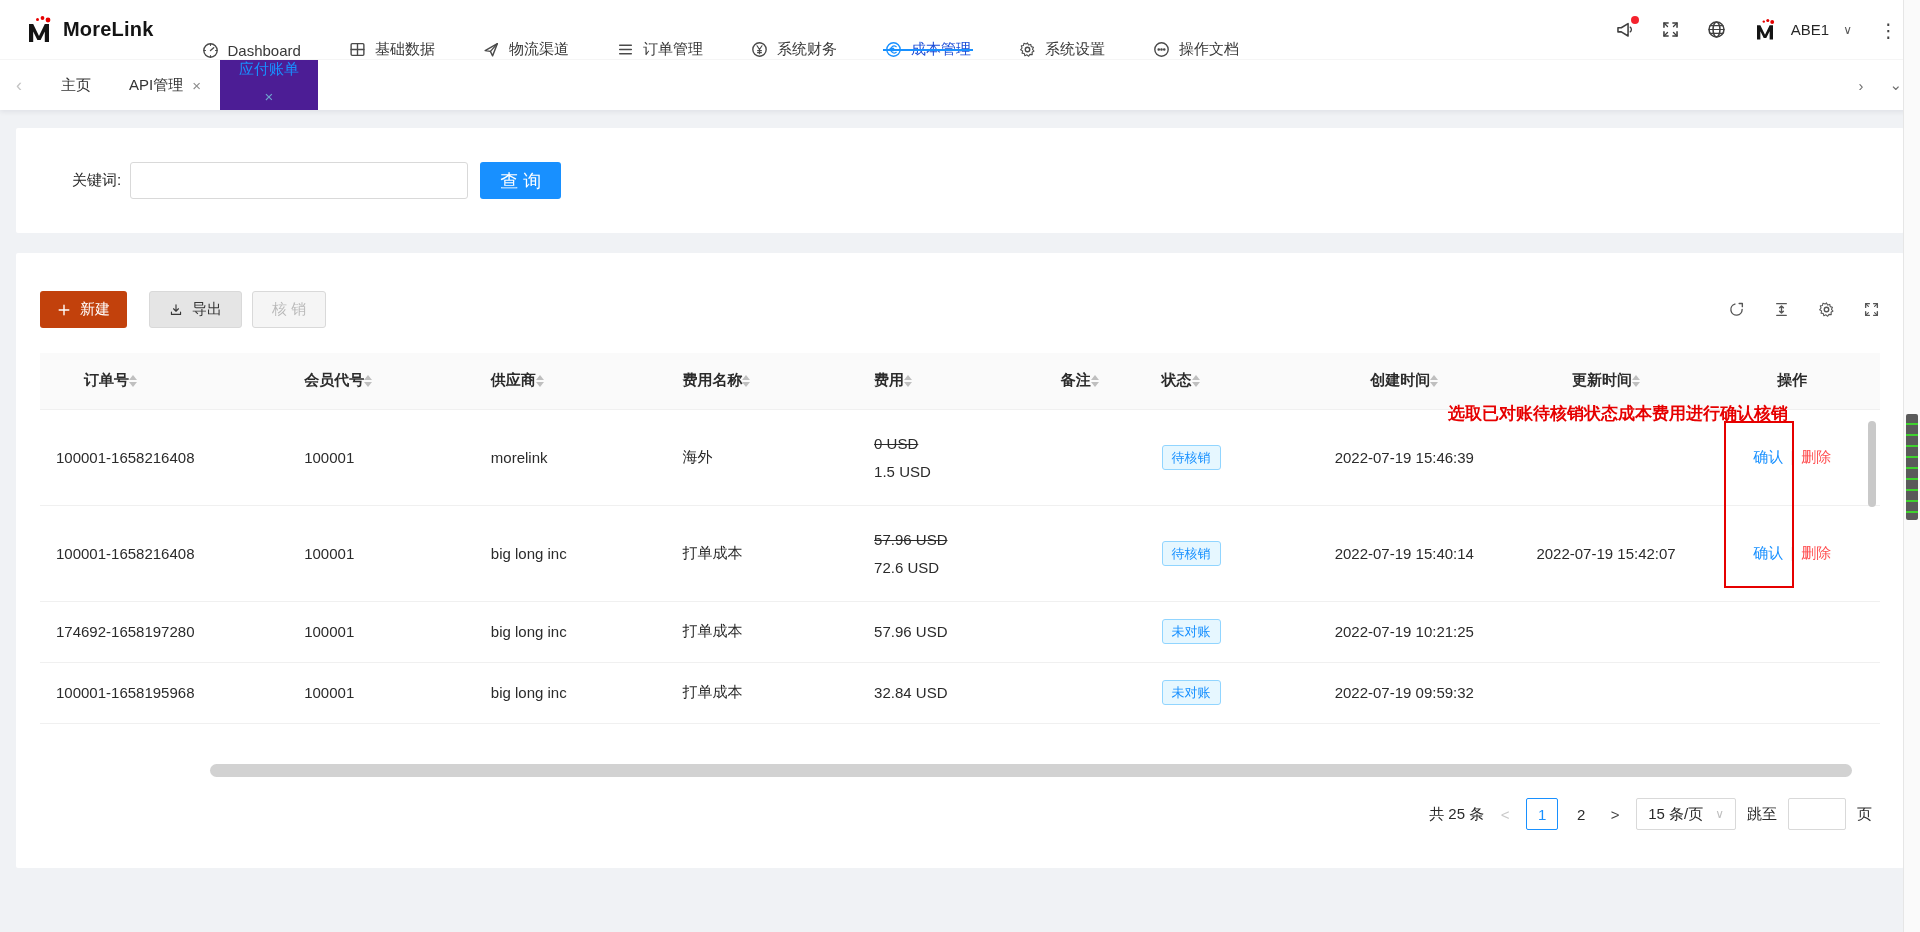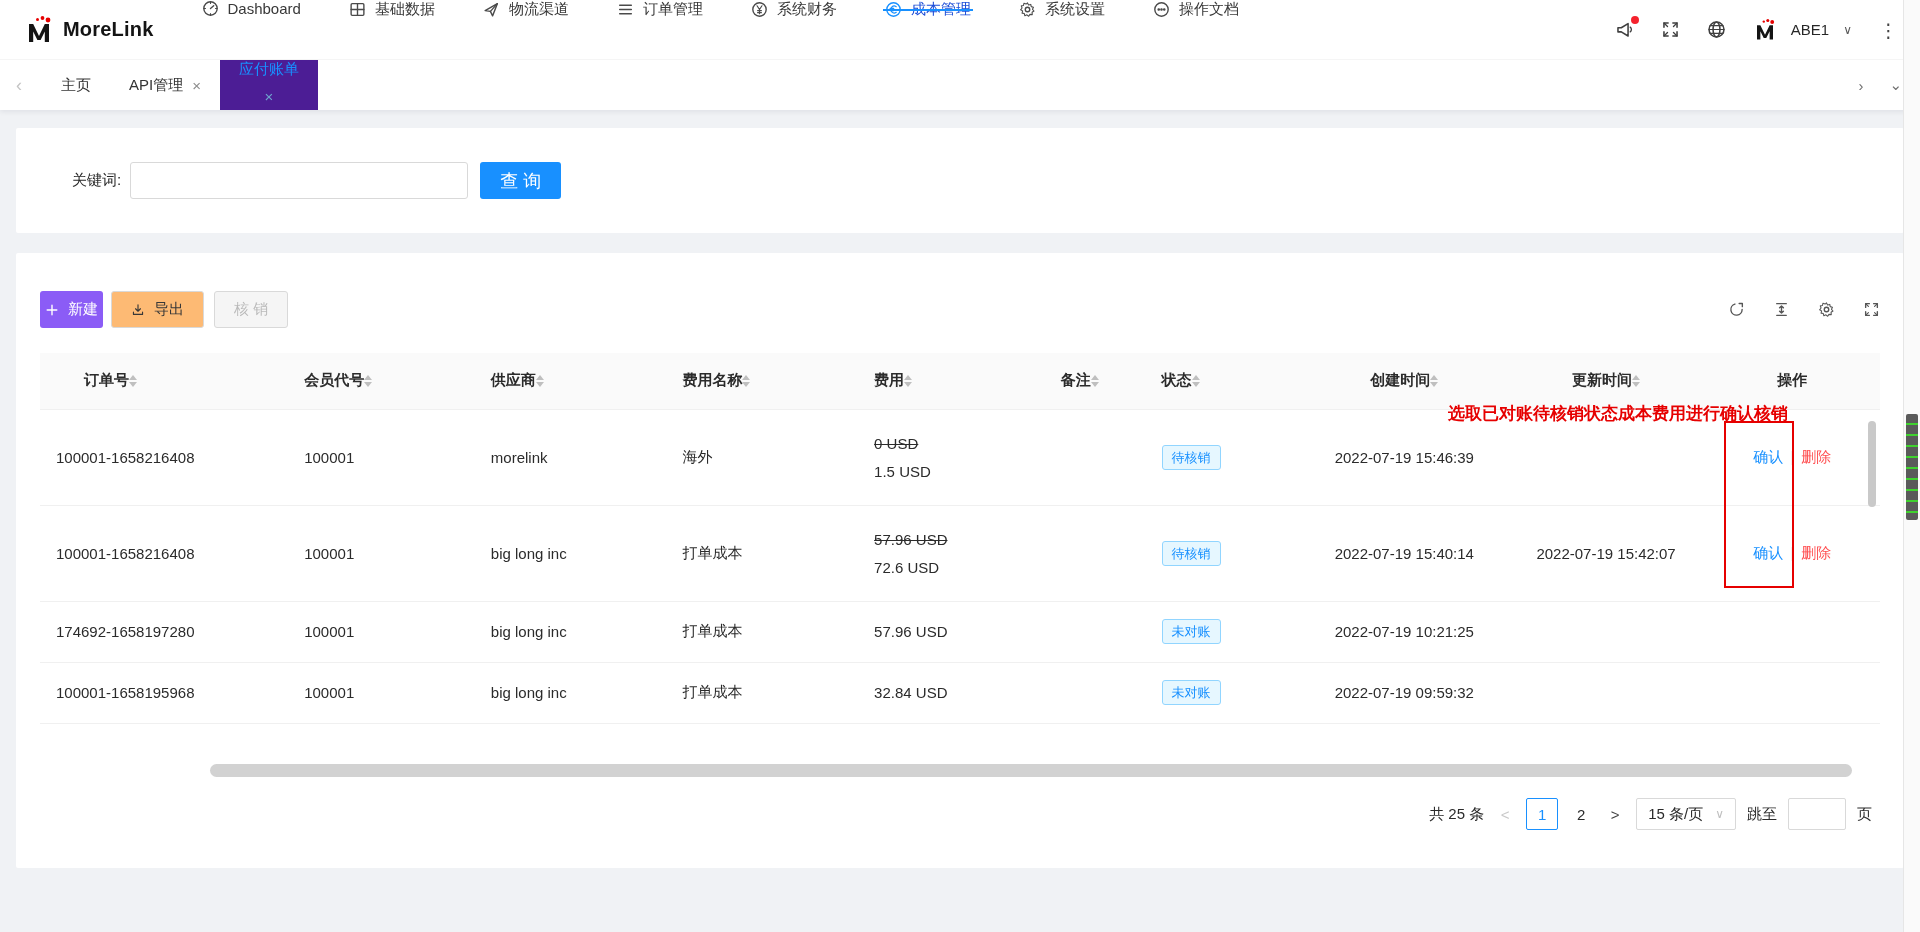--- a/index.html
+++ b/index.html
@@ -8,21 +8,21 @@
     background: #f0f2f5; color: rgba(0,0,0,.85);
     font-family: "Liberation Sans", "DejaVu Sans", sans-serif; font-size: 15px;
   }
   svg { display: block; }
 
   
   .topnav { height: 60px; background: #fff; display: flex; align-items: center;
     padding: 0 22px 0 24px; border-bottom: 1px solid #f5f5f5; position: relative; z-index: 3; }
   .brand { display: flex; align-items: center; gap: 9px; margin-right: 48px; }
   .brand-name { font-size: 20px; font-weight: 700; color: #141414; letter-spacing: .2px; }
-  .nav-items { display: flex; align-items: flex-start; gap: 48px; height: 100%; }
+  .nav-items { display: flex; align-items: flex-end; gap: 48px; height: 100%; }
   .nav-item { display: flex; align-items: center; gap: 9px; font-size: 15px; color: #383838;
     cursor: pointer; position: relative; }
   .nav-item .icon { width: 17px; height: 17px; display: flex; align-items: center; justify-content: center; color: #4a4a4a; }
   .nav-item.active { color: #1d4ed8; }
   .nav-item.active .icon { color: #1890ff; }
   .nav-item.active::after { content: ""; position: absolute; left: -2px; right: -2px; bottom: 8px; height: 2px; background: #1890ff; }
   .nav-right { margin-left: auto; display: flex; align-items: center; gap: 27px; }
   .icon-btn { width: 19px; height: 19px; color: #3f3f3f; position: relative; cursor: pointer;
     display: flex; align-items: center; justify-content: center; }
   .badge-dot { position: absolute; top: -4px; right: -5px; width: 8px; height: 8px; border-radius: 50%; background: #f5222d; }
@@ -51,22 +51,22 @@
   .search-btn { margin-left: 12px; width: 81px; height: 37px; background: #1890ff; color: #fff;
     border: none; border-radius: 3px; font-size: 18px; cursor: pointer; font-family: inherit; }
 
   
   .main-card { margin: 20px 16px 0; background: #fff; border-radius: 2px; padding: 24px;
     position: relative; height: 615px; }
   .toolbar { display: flex; align-items: center; margin-top: 14px; }
   .btn { height: 37px; border-radius: 3px; font-size: 15px; display: inline-flex; align-items: center;
     justify-content: center; gap: 9px; border: 1px solid transparent; cursor: pointer; font-family: inherit; }
   .btn .bicon { width: 14px; height: 14px; display: flex; }
-  .btn-primary { background: #8b5cf6; color: #fff; padding: 0 4px; }
-  .btn-default { background: #fdba74; border-color: #d9d9d9; color: #383838; padding: 0 19px; margin-left: 8px; }
+  .btn-primary { background: #c2410c; color: #fff; padding: 0 16px; }
+  .btn-default { background: #e5e5e5; border-color: #d9d9d9; color: #383838; padding: 0 19px; margin-left: 22px; }
   .btn-disabled { background: #f5f5f5; border-color: #d9d9d9; color: rgba(0,0,0,.25); padding: 0 19px; margin-left: 10px; cursor: not-allowed; }
   .toolbar-right { margin-left: auto; display: flex; align-items: center; gap: 28px; color: #565656; }
   .toolbar-right .icon-btn { width: 17px; height: 17px; color: #565656; }
 
   
   .table-wrap { margin-top: 25px; }
   table { width: 100%; border-collapse: collapse; table-layout: fixed; }
   th { background: #fafafa; font-weight: 600; font-size: 15px; color: #2b2b2b;
     height: 56px; padding: 0 12px; border-bottom: 1px solid #f0f0f0; text-align: left; }
   th:first-child { padding-left: 44px; }

